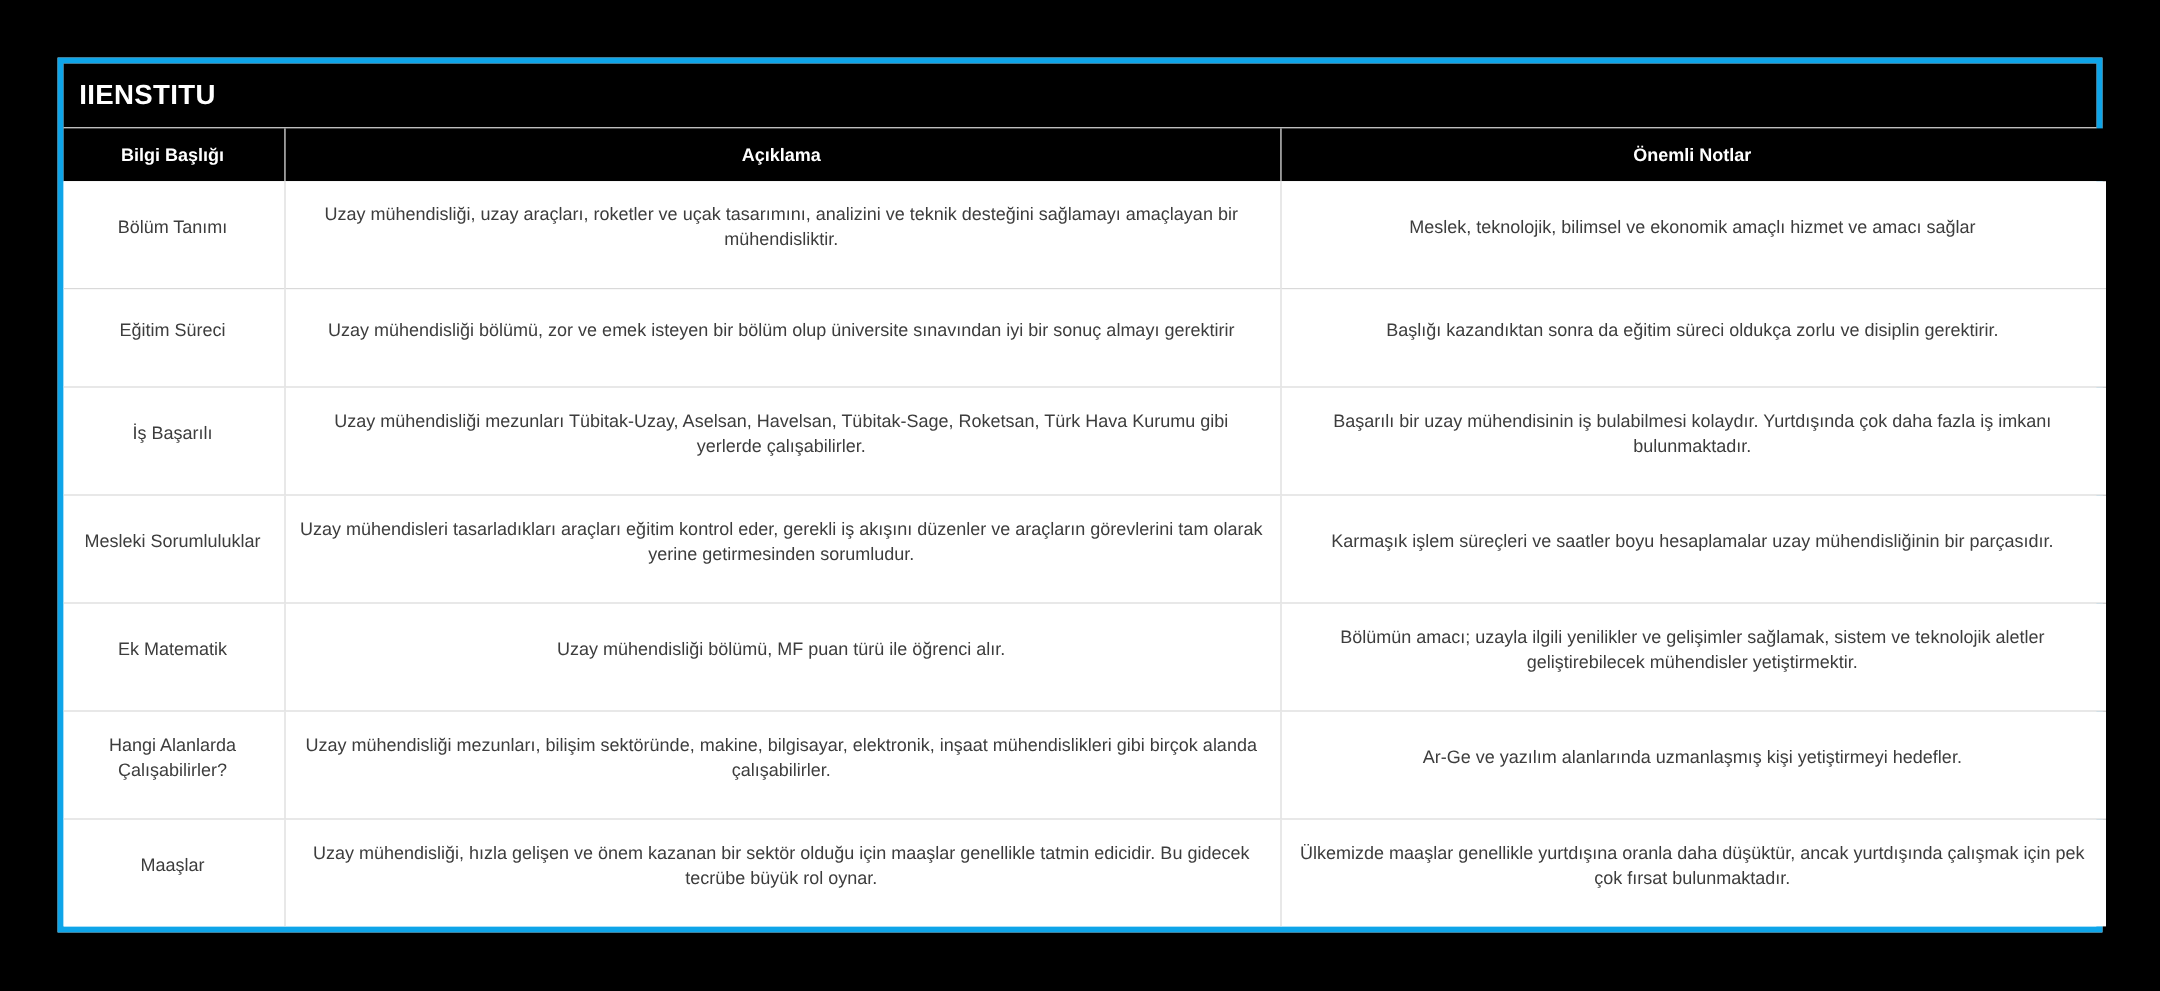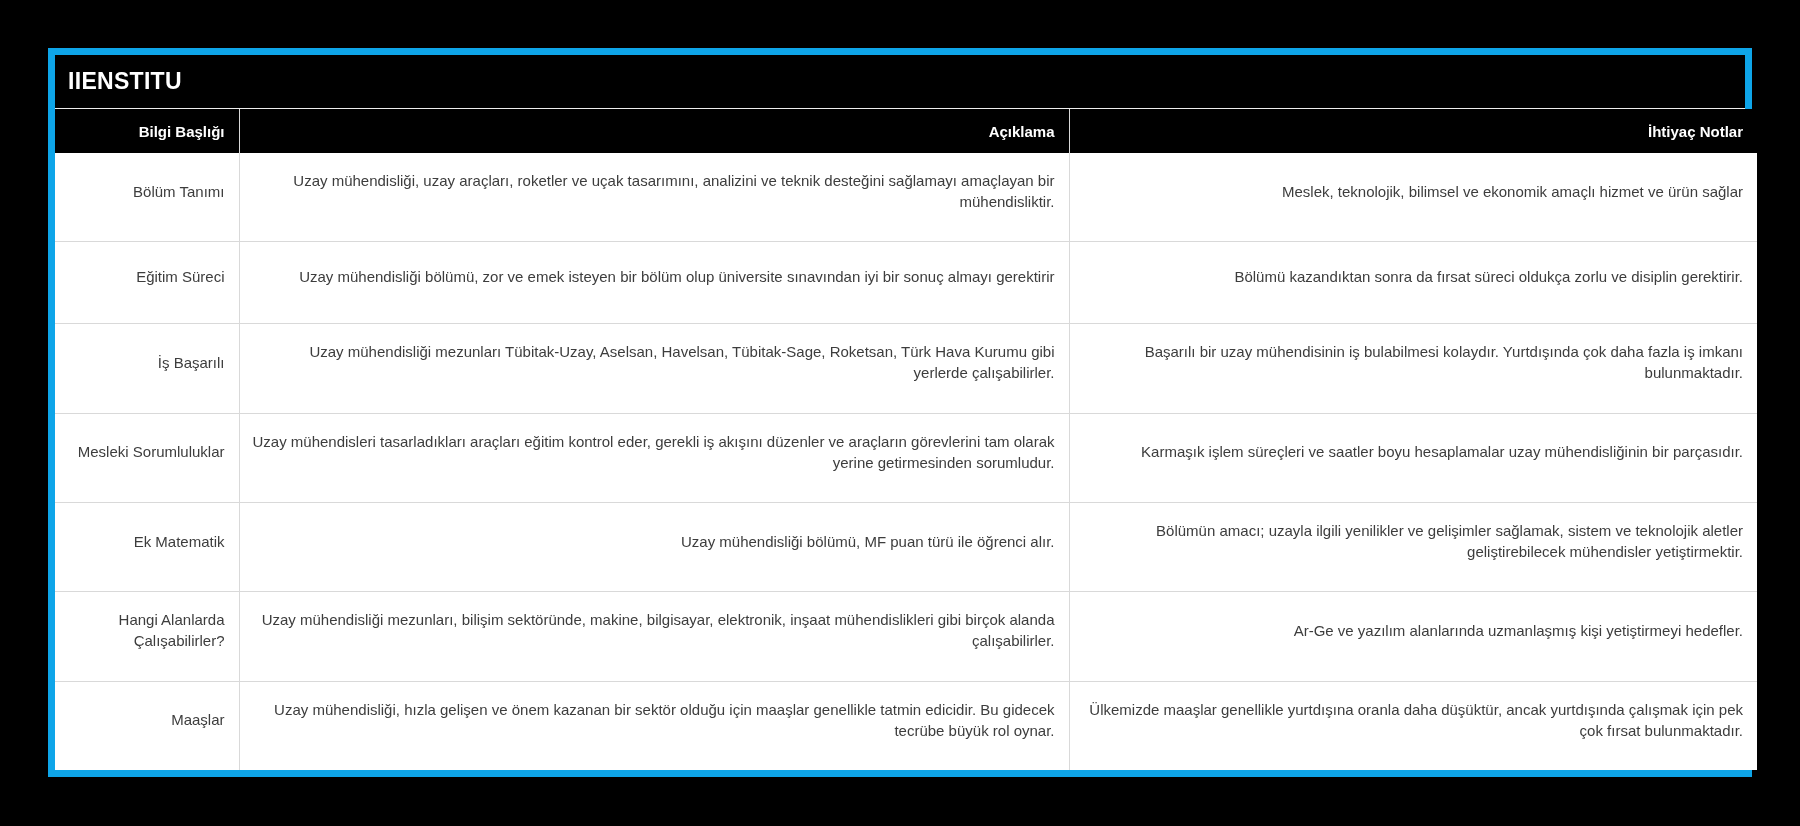--- a/index.html
+++ b/index.html
@@ -10,21 +10,21 @@
     height: 826px;
     overflow: hidden;
     font-family: "Liberation Sans", "DejaVu Sans", sans-serif;
   }
   .table-wrap {
     position: absolute;
     left: 48px;
     top: 48px;
     width: 1704px;
     height: 729px;
-    border: 7px solid #0ea5e9;
+    border: 5px solid #0ea5e9;
     background: #ffffff;
     box-sizing: border-box;
     display: flex;
     flex-direction: column;
   }
   .title-bar {
     background: #000000;
     color: #ffffff;
     height: 54px;
     flex: 0 0 54px;
@@ -38,21 +38,21 @@
     box-sizing: border-box;
   }
   table.info-table {
     border-collapse: collapse;
     table-layout: fixed;
     width: 100%;
     flex: 1 1 auto;
   }
   table.info-table th, table.info-table td {
     vertical-align: middle;
-    text-align: right;
+    text-align: center;
     font-size: 15px;
     line-height: 21px;
     padding: 8px 14px 20px 12px;
     box-sizing: border-box;
     word-wrap: break-word;
   }
   table.info-table th {
     background: #000000;
     color: #ffffff;
     font-weight: 700;
@@ -84,33 +84,33 @@
   <table class="info-table">
     <colgroup>
       <col class="c-label">
         <col class="c-desc">
         <col class="c-note">
     </colgroup>
     <thead>
       <tr>
         <th>Bilgi Başlığı</th>
         <th>Açıklama</th>
-        <th>İhtiyaç Notlar</th>
+        <th>Önemli Notlar</th>
       </tr>
     </thead>
     <tbody>
       <tr>
         <td>Bölüm Tanımı</td>
         <td>Uzay mühendisliği, uzay araçları, roketler ve uçak tasarımını, analizini ve teknik desteğini sağlamayı amaçlayan bir mühendisliktir.</td>
-        <td>Meslek, teknolojik, bilimsel ve ekonomik amaçlı hizmet ve ürün sağlar</td>
+        <td>Meslek, teknolojik, bilimsel ve ekonomik amaçlı hizmet ve amacı sağlar</td>
       </tr>
       <tr>
         <td>Eğitim Süreci</td>
         <td>Uzay mühendisliği bölümü, zor ve emek isteyen bir bölüm olup üniversite sınavından iyi bir sonuç almayı gerektirir</td>
-        <td>Bölümü kazandıktan sonra da fırsat süreci oldukça zorlu ve disiplin gerektirir.</td>
+        <td>Başlığı kazandıktan sonra da eğitim süreci oldukça zorlu ve disiplin gerektirir.</td>
       </tr>
       <tr>
         <td>İş Başarılı</td>
         <td>Uzay mühendisliği mezunları Tübitak-Uzay, Aselsan, Havelsan, Tübitak-Sage, Roketsan, Türk Hava Kurumu gibi yerlerde çalışabilirler.</td>
         <td>Başarılı bir uzay mühendisinin iş bulabilmesi kolaydır. Yurtdışında çok daha fazla iş imkanı bulunmaktadır.</td>
       </tr>
       <tr>
         <td>Mesleki Sorumluluklar</td>
         <td>Uzay mühendisleri tasarladıkları araçları eğitim kontrol eder, gerekli iş akışını düzenler ve araçların görevlerini tam olarak yerine getirmesinden sorumludur.</td>
         <td>Karmaşık işlem süreçleri ve saatler boyu hesaplamalar uzay mühendisliğinin bir parçasıdır.</td>

